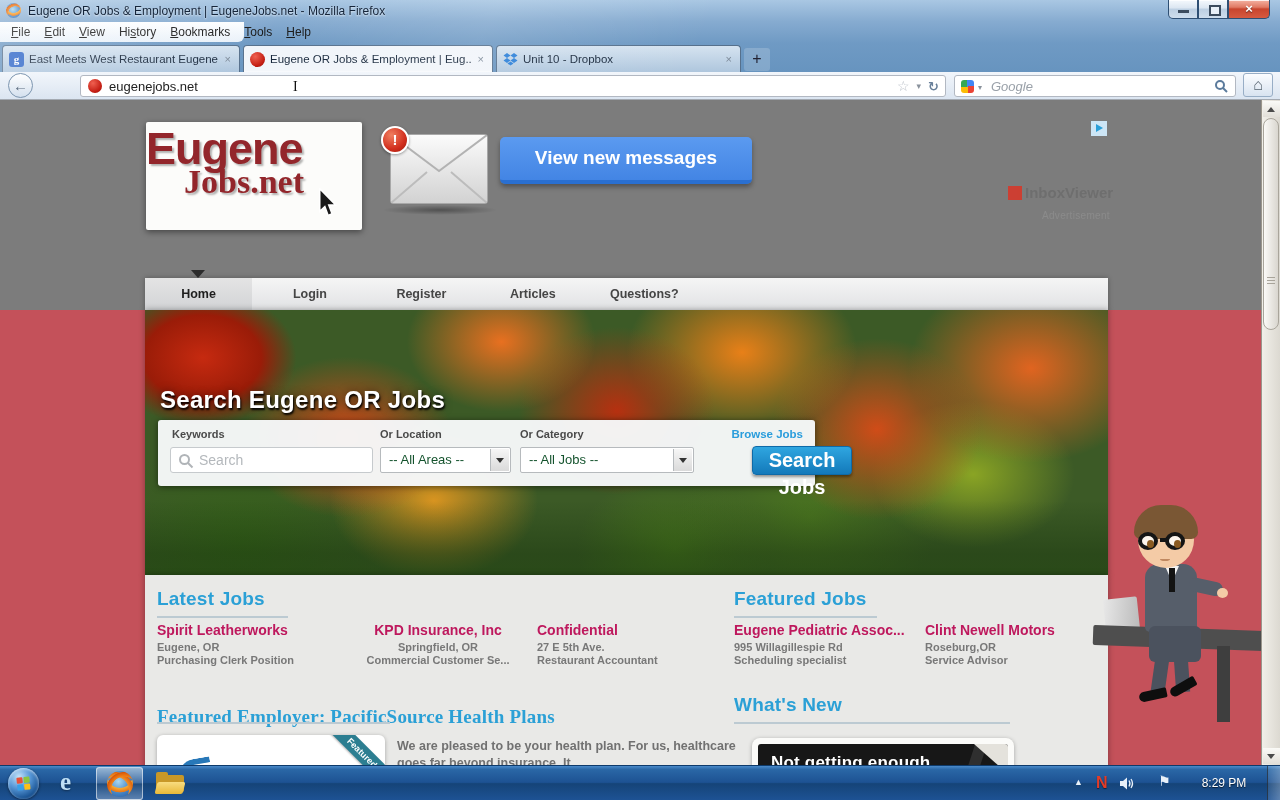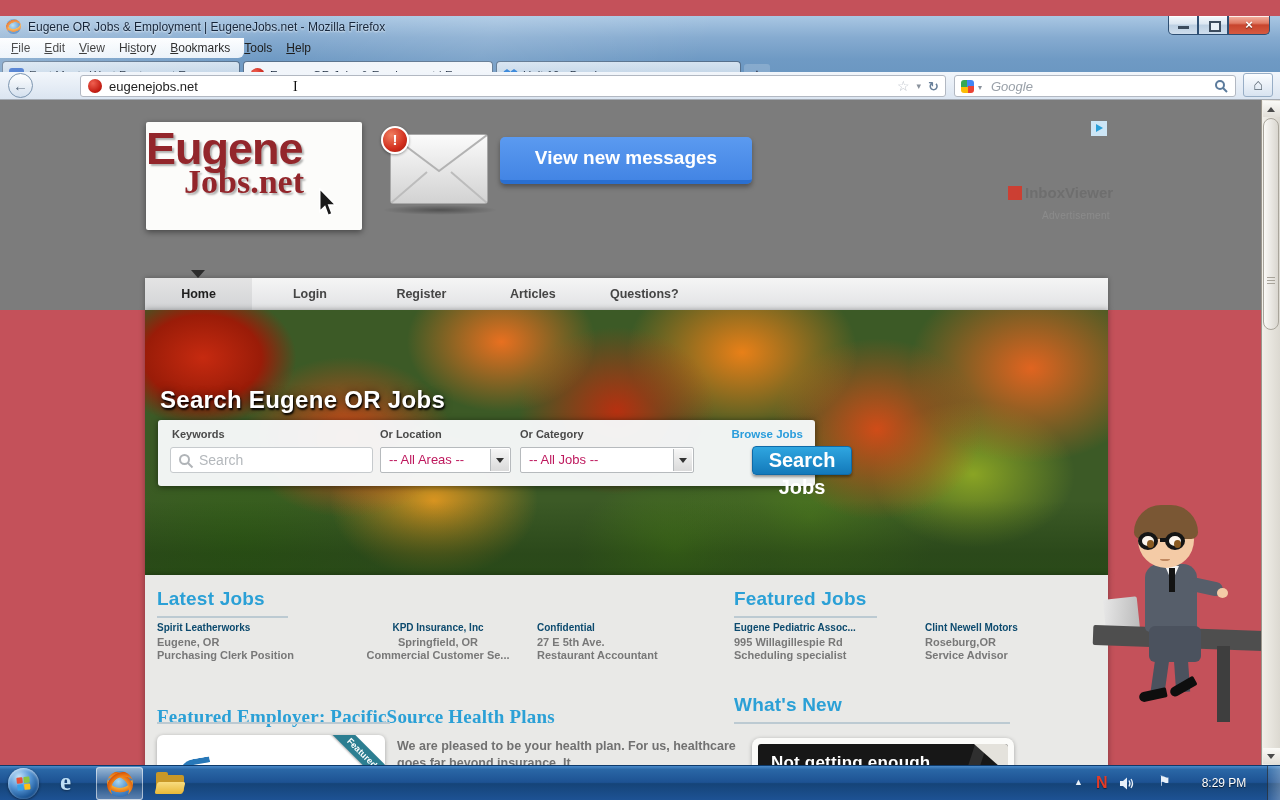--- a/index.html
+++ b/index.html
@@ -1,21 +1,21 @@
 <!DOCTYPE html>
 <html><head>
 <meta charset="utf-8">
 <style>
   * { margin:0; padding:0; box-sizing:border-box; }
   body { font-family:"Liberation Sans","DejaVu Sans",sans-serif; }
   #screen { position:relative; width:1280px; height:800px; overflow:hidden; background:#c4515a; }
 
   
   #chrome-top { position:absolute; left:0; top:0; width:1280px; height:72px;
-    background:linear-gradient(180deg,#a9c7e3 0%,#86abd0 30%,#6f9ac4 60%,#6794bf 100%);margin-top:16px; }
+    background:linear-gradient(180deg,#a9c7e3 0%,#86abd0 30%,#6f9ac4 60%,#6794bf 100%); }
   #chrome-top::after { content:""; position:absolute; inset:0;
     background:linear-gradient(115deg,rgba(255,255,255,.25) 0%,rgba(255,255,255,0) 22%,rgba(255,255,255,.12) 38%,rgba(255,255,255,0) 55%); pointer-events:none; }
   .titlebar { position:absolute; left:0; top:0; width:100%; height:22px; }
   .ff-mini { position:absolute; left:6px; top:3px; width:15px; height:15px; border-radius:50%;
     background:radial-gradient(circle at 62% 70%,rgba(0,0,0,0) 50%,#f08018 53%,#d85808 70%,rgba(0,0,0,0) 73%),
                radial-gradient(circle at 50% 18%,rgba(0,0,0,0) 48%,#f8a830 52%,#e87818 68%,rgba(0,0,0,0) 71%),
                radial-gradient(circle at 45% 42%,#a8d8f0 0%,#4888c8 55%,#2858a0 100%); }
   .title-text { position:absolute; left:28px; top:4px; font-size:12px; color:#15253a; text-shadow:0 1px 2px rgba(255,255,255,.8); white-space:nowrap; z-index:2;}
   .win-btns { position:absolute; right:10px; top:0; display:flex; z-index:3;}
   .win-btn { width:30px; height:19px; border:1px solid #2e4f73; border-top:none; position:relative;
@@ -131,34 +131,34 @@
     text-shadow:1px 2px 2px rgba(0,0,0,.95), 0 0 8px rgba(0,0,0,.5); letter-spacing:.3px; }
   .search-panel { position:absolute; left:13px; top:110px; width:657px; height:66px; border-radius:3px;
     background:rgba(246,248,249,.97); box-shadow:0 1px 6px rgba(0,0,0,.5); }
   .sp-label { position:absolute; top:8px; font-size:11px; font-weight:bold; color:#4a4a4a; }
   .browse-link { position:absolute; top:8px; right:12px; font-size:11.5px; font-weight:bold; color:#2a9ddc; }
   .kw-wrap { position:absolute; left:12px; top:27px; width:203px; height:26px; background:#fff; border:1px solid #c6cacd; border-radius:3px; }
   .kw-input { position:absolute; inset:0; border:none; outline:none; background:transparent; padding-left:28px; font-size:14px; font-family:inherit; color:#555; }
   .kw-input::placeholder { color:#b4b8bc; }
   .kw-wrap svg { position:absolute; left:7px; top:5px; }
   .sel { position:absolute; top:27px; height:26px; background:#fff; border:1px solid #b6babd; border-radius:2px; }
-  .sel-txt { line-height:24px; padding-left:8px; font-size:13px; color:#be185d; }
+  .sel-txt { line-height:24px; padding-left:8px; font-size:13px; color:#14532d; }
   .sel-dd { position:absolute; right:1px; top:1px; bottom:1px; width:19px; border-left:1px solid #b6babd;
     background:linear-gradient(#f6f6f6,#dadada); }
   .sel-dd::after { content:""; position:absolute; left:5px; top:9px; border-left:4.5px solid transparent; border-right:4.5px solid transparent; border-top:5px solid #333; }
   .search-jobs { position:absolute; left:546px; top:26px; width:100px; height:29px; border-radius:4px; border:1px solid #0e6aa8;
     background:linear-gradient(#2fa6e0,#1379ba); box-shadow:0 2px 3px rgba(0,0,0,.4);
     color:#fff; font-size:20px; font-weight:bold; text-align:center; line-height:27px;margin-left:48px; }
 
   
   .main { position:absolute; left:145px; top:575px; width:963px; height:225px; background:#e9e9e7; box-shadow:0 0 6px rgba(0,0,0,.35); }
   .sec-h { position:absolute; font-size:19px; font-weight:bold; color:#2ba0d6; letter-spacing:.2px; }
   .sec-u { position:absolute; height:2px; background:#bccad2; }
   .job { position:absolute; top:47px; }
-  .job .co { font-size:10px; font-weight:bold; color:#0c4a6e; margin-bottom:3px; }
+  .job .co { font-size:14px; font-weight:bold; color:#be185d; margin-bottom:3px; }
   .job .ln { font-size:11px; font-weight:bold; color:#787878; line-height:13px; }
   .emp-card { position:absolute; left:12px; top:160px; width:228px; height:80px; background:#fff; border-radius:6px;
     box-shadow:0 1px 4px rgba(0,0,0,.3); overflow:hidden; }
   .ribbon { position:absolute; right:-27px; top:10px; width:100px; transform:rotate(45deg); background:#2c7e91;
     color:#fff; font-size:9px; font-weight:bold; text-align:center; padding:3px 0; box-shadow:0 1px 2px rgba(0,0,0,.3); }
   .ps-logo { position:absolute; left:20px; top:24px; width:34px; height:18px; border-top:6px solid #2878b8;
     border-top-left-radius:18px; transform:rotate(-10deg); }
   .emp-desc { position:absolute; left:252px; top:163px; width:340px; font-size:12.5px; font-weight:bold; color:#717171; line-height:17px; }
   .wn-card { position:absolute; left:607px; top:163px; width:262px; height:70px; background:#fbfbf9; border-radius:8px;
     box-shadow:0 1px 4px rgba(0,0,0,.3); padding:6px; }

